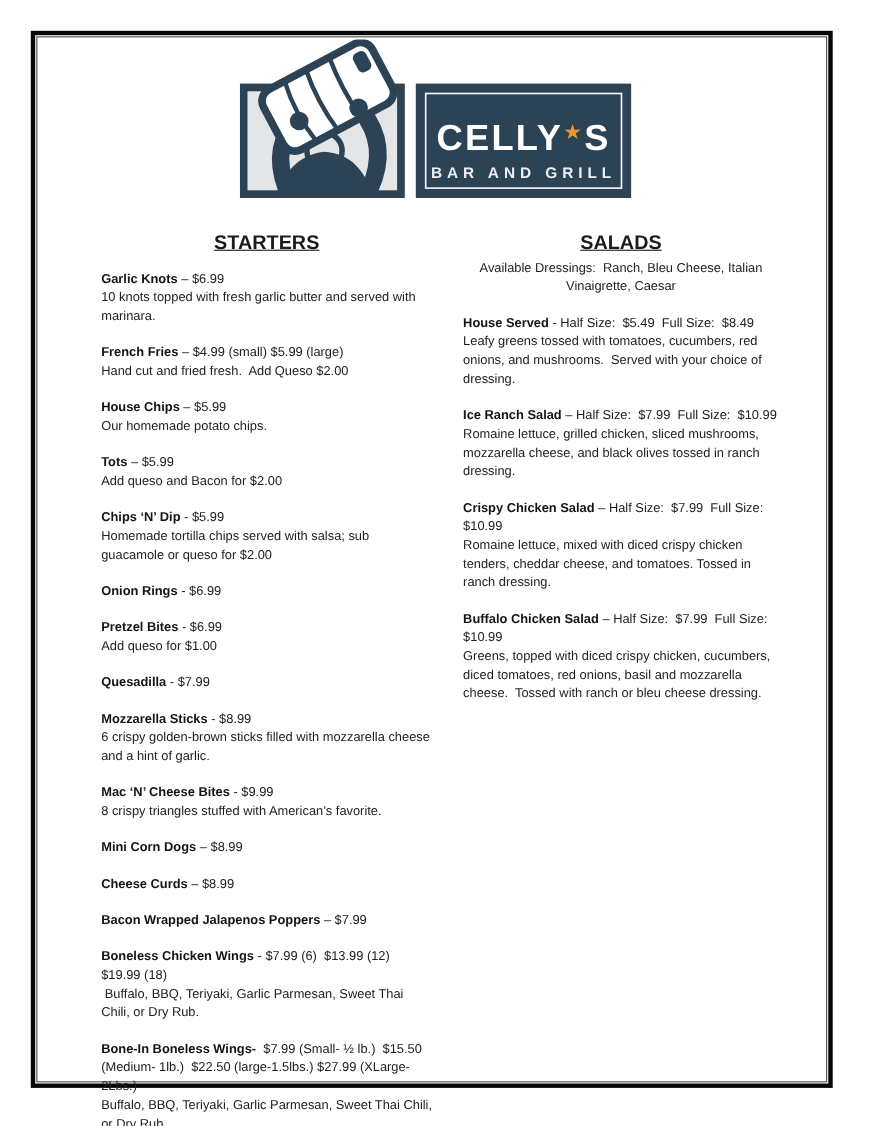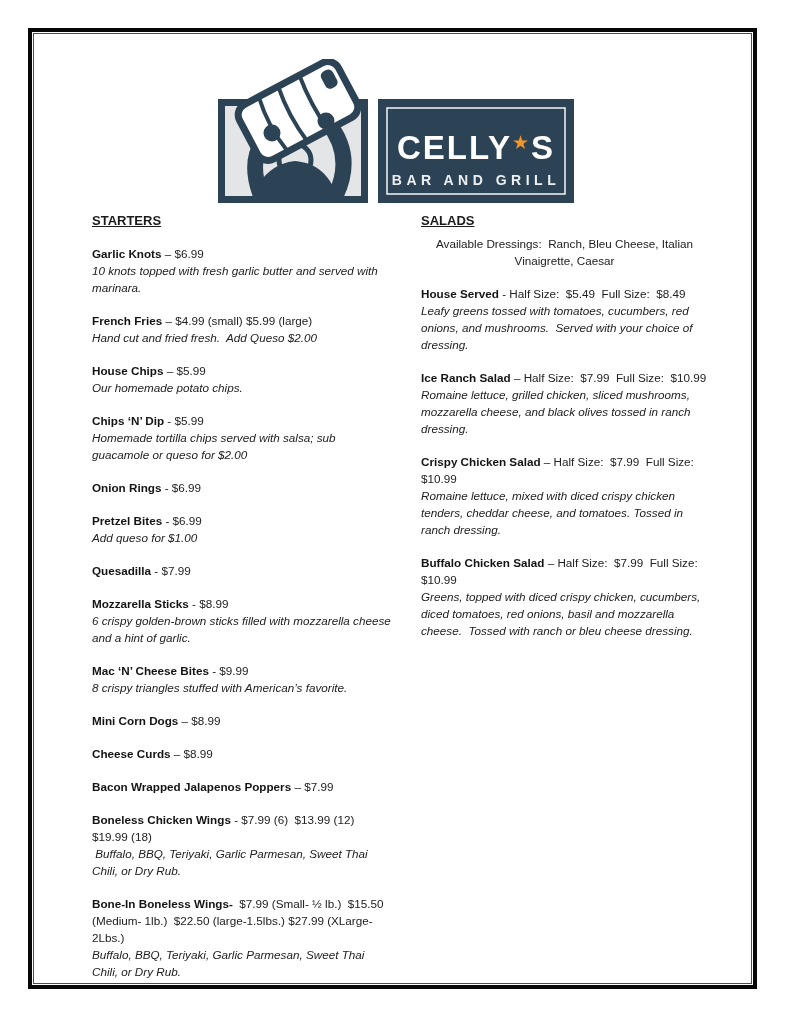--- a/index.html
+++ b/index.html
@@ -5,32 +5,32 @@
   html,body{margin:0;padding:0;}
   body{
     width:792px;height:1024px;background:#ffffff;position:relative;overflow:hidden;
     font-family:"Liberation Sans","DejaVu Sans",sans-serif;color:#212121;
   }
   .frame{
     position:absolute;left:28px;top:28px;width:729px;height:961px;
     box-sizing:border-box;border:4px solid #070707;padding:1px;
   }
   .frame-inner{box-sizing:border-box;width:100%;height:100%;border:1px solid #4d4d4d;}
-  .logo{position:absolute;top:59px;left:50%;transform:translateX(-50%);width:356px;height:146px;}
+  .logo{position:absolute;top:36px;left:50%;transform:translateX(-50%);width:356px;height:146px;}
   .columns{position:absolute;top:212px;left:92px;display:flex;gap:28px;font-size:11.7px;line-height:17px;}
   .col{width:301px;}
   .col.salads{width:287px;}
   .col h2{
-    font-size:13px;line-height:17px;font-weight:bold;text-decoration:underline;
-    text-align:left;margin:0 0 6px 0;color:#1b1b1b;
+    font-size:18px;line-height:17px;font-weight:bold;text-decoration:underline;
+    text-align:center;margin:0 0 6px 0;color:#1b1b1b;
   }
   .intro{text-align:center;margin:0 0 7px 0;white-space:pre-wrap;}
   .item{margin:16px 0 7px 0;white-space:pre-wrap;}
   .item .n{font-weight:bold;color:#141414;}
-  .item .d{display:block;font-style:italic;}
+  .item .d{display:block;}
 </style>
 </head>
 <body>
 
 <div class="frame">
     <div class="frame-inner"></div>
   </div>
 
 <div class="logo">
   <svg viewBox="0 0 356 146" width="356" height="146">
@@ -61,20 +61,21 @@
   </svg>
 </div>
 
 <div class="columns">
   <section class="col starters">
     <h2>STARTERS</h2>
     <div>
         <p class="item"><span class="n">Garlic Knots</span><span class="r"> – $6.99</span><span class="d">10 knots topped with fresh garlic butter and served with marinara.</span></p>
         <p class="item"><span class="n">French Fries</span><span class="r"> – $4.99 (small) $5.99 (large)</span><span class="d">Hand cut and fried fresh.  Add Queso $2.00</span></p>
         <p class="item"><span class="n">House Chips</span><span class="r"> – $5.99</span><span class="d">Our homemade potato chips.</span></p>
+        <p class="item"><span class="n">Tots</span><span class="r"> – $5.99</span><span class="d">Add queso and Bacon for $2.00</span></p>
         <p class="item"><span class="n">Chips ‘N’ Dip</span><span class="r"> - $5.99</span><span class="d">Homemade tortilla chips served with salsa; sub guacamole or queso for $2.00</span></p>
         <p class="item"><span class="n">Onion Rings</span><span class="r"> - $6.99</span></p>
         <p class="item"><span class="n">Pretzel Bites</span><span class="r"> - $6.99</span><span class="d">Add queso for $1.00</span></p>
         <p class="item"><span class="n">Quesadilla</span><span class="r"> - $7.99</span></p>
         <p class="item"><span class="n">Mozzarella Sticks</span><span class="r"> - $8.99</span><span class="d">6 crispy golden-brown sticks filled with mozzarella cheese and a hint of garlic.</span></p>
         <p class="item"><span class="n">Mac ‘N’ Cheese Bites</span><span class="r"> - $9.99</span><span class="d">8 crispy triangles stuffed with American’s favorite.</span></p>
         <p class="item"><span class="n">Mini Corn Dogs</span><span class="r"> – $8.99</span></p>
         <p class="item"><span class="n">Cheese Curds</span><span class="r"> – $8.99</span></p>
         <p class="item"><span class="n">Bacon Wrapped Jalapenos Poppers</span><span class="r"> – $7.99</span></p>
         <p class="item"><span class="n">Boneless Chicken Wings</span><span class="r"> - $7.99 (6)  $13.99 (12)  $19.99 (18)</span><span class="d"> Buffalo, BBQ, Teriyaki, Garlic Parmesan, Sweet Thai Chili, or Dry Rub.</span></p>

